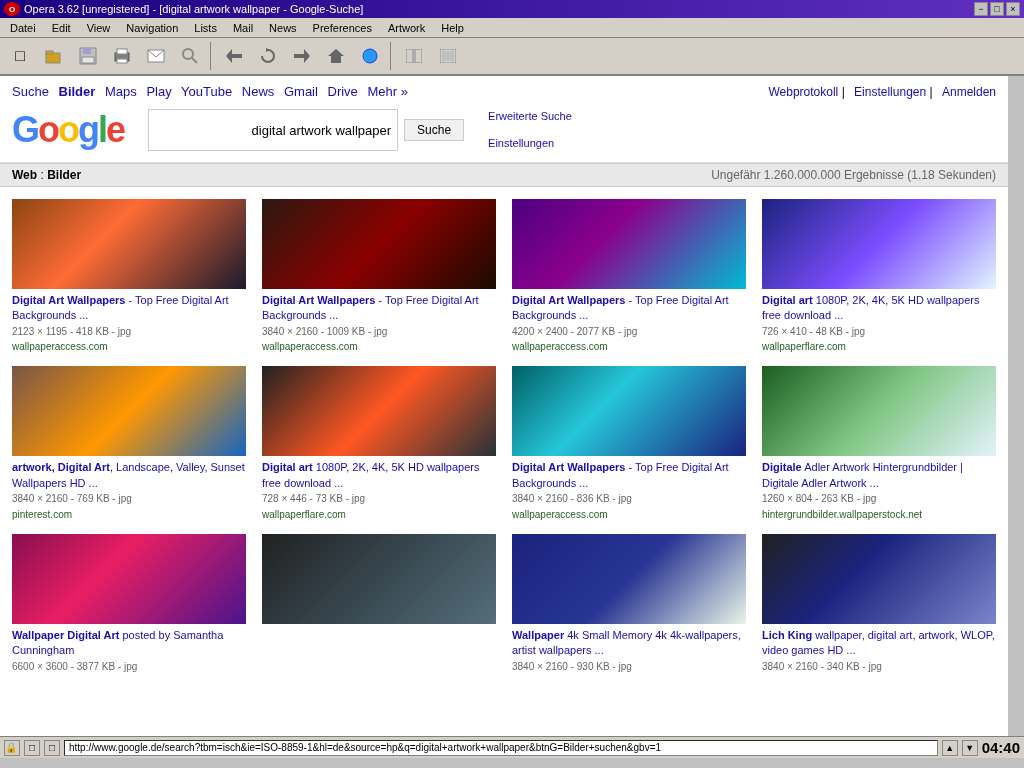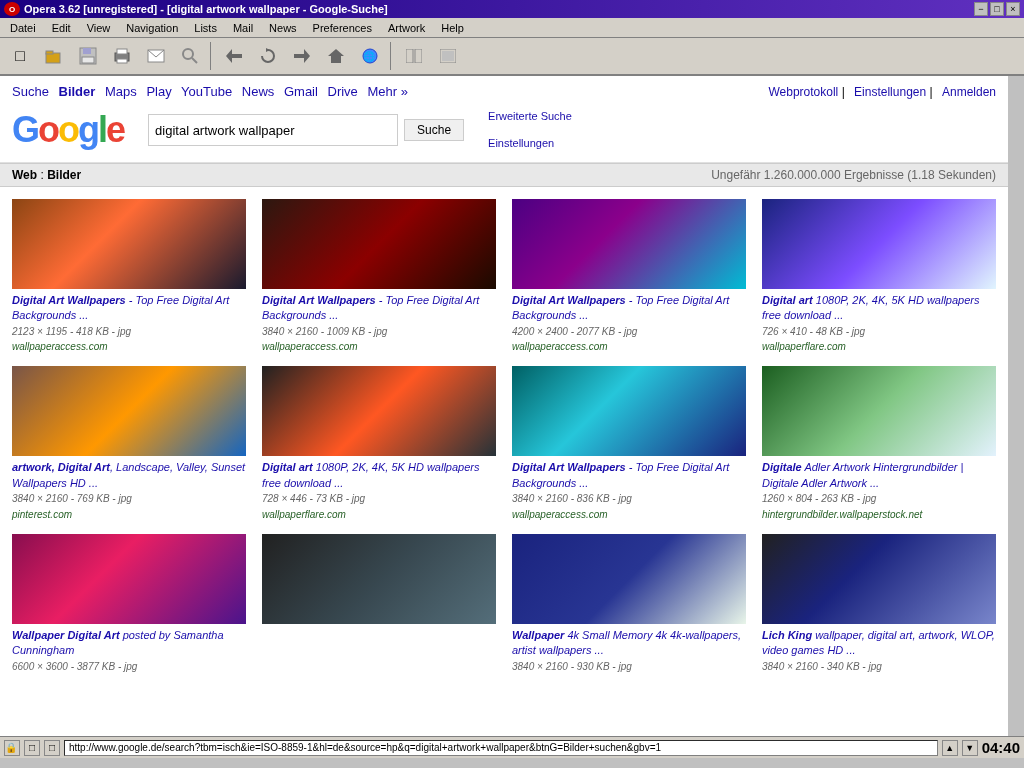--- a/index.html
+++ b/index.html
@@ -172,24 +172,25 @@
     .g-yellow { color: #fbbc05; }
     .g-green { color: #34a853; }
 
     #search-box-area {
       display: flex;
       flex-direction: column;
       gap: 2px;
     }
     #search-input {
       width: 250px;
-      height: 32px;
+      height: 42px;
       border: 1px solid #ccc;
       padding: 0 6px;
       font-size: 13px;
+      text-align: right;
     }
     .search-btn {
       width: 60px;
       height: 22px;
       background: #f0f0f0;
       border: 1px solid #ccc;
       cursor: pointer;
       font-size: 12px;
     }
     #erweiterte-links {
@@ -212,21 +213,20 @@
     #results-bar .breadcrumb { font-weight: normal; }
     #results-bar .breadcrumb span { font-weight: bold; }
     #results-count { font-size: 12px; color: #666; }
 
     
     #image-grid {
       display: grid;
       grid-template-columns: repeat(4, 1fr);
       gap: 0;
       padding: 8px 4px;
-      font-style: italic;
     }
     .img-item {
       padding: 4px 8px 8px 8px;
       vertical-align: top;
     }
     .img-thumb {
       width: 100%;
       height: 90px;
       overflow: hidden;
       display: flex;
@@ -259,21 +259,21 @@
     .thumb-12 { background: linear-gradient(135deg, #212121 0%, #1a237e 40%, #7986cb 100%); }
   </style>
 </head>
 <body>
 
 <div id="app" style="position:relative; width:1024px; height:768px; overflow:hidden;">
 
   <div id="title-bar">
     <div id="title-bar-left">
       <div id="opera-logo">O</div>
-      <span style="font-size:11px;font-weight:bold;">Opera 3.62 [unregistered] - [digital artwork wallpaper - Google-Suche]</span>
+      <span style="font-size:11px;">Opera 3.62 [unregistered] - [digital artwork wallpaper - Google-Suche]</span>
     </div>
     <div id="title-bar-right">
       <div class="title-btn">−</div>
       <div class="title-btn">□</div>
       <div class="title-btn">×</div>
     </div>
   </div>
 
   <div id="menu-bar">
     <div class="menu-item">Datei</div>

